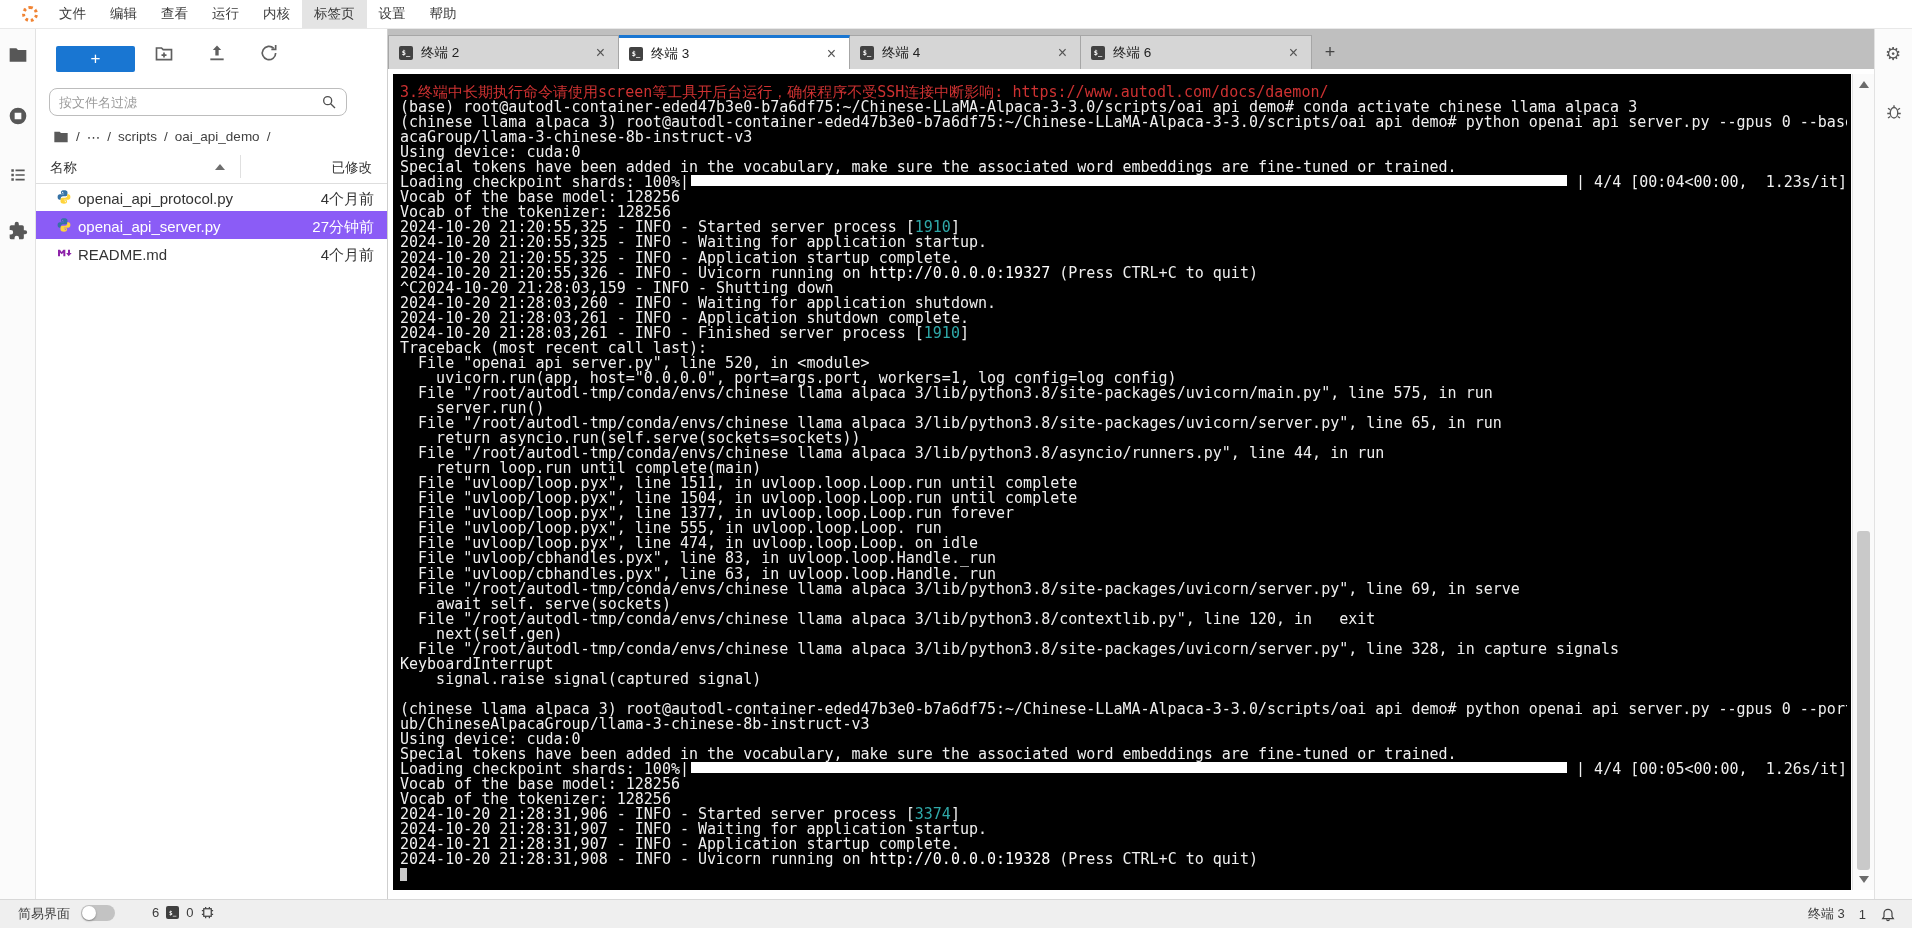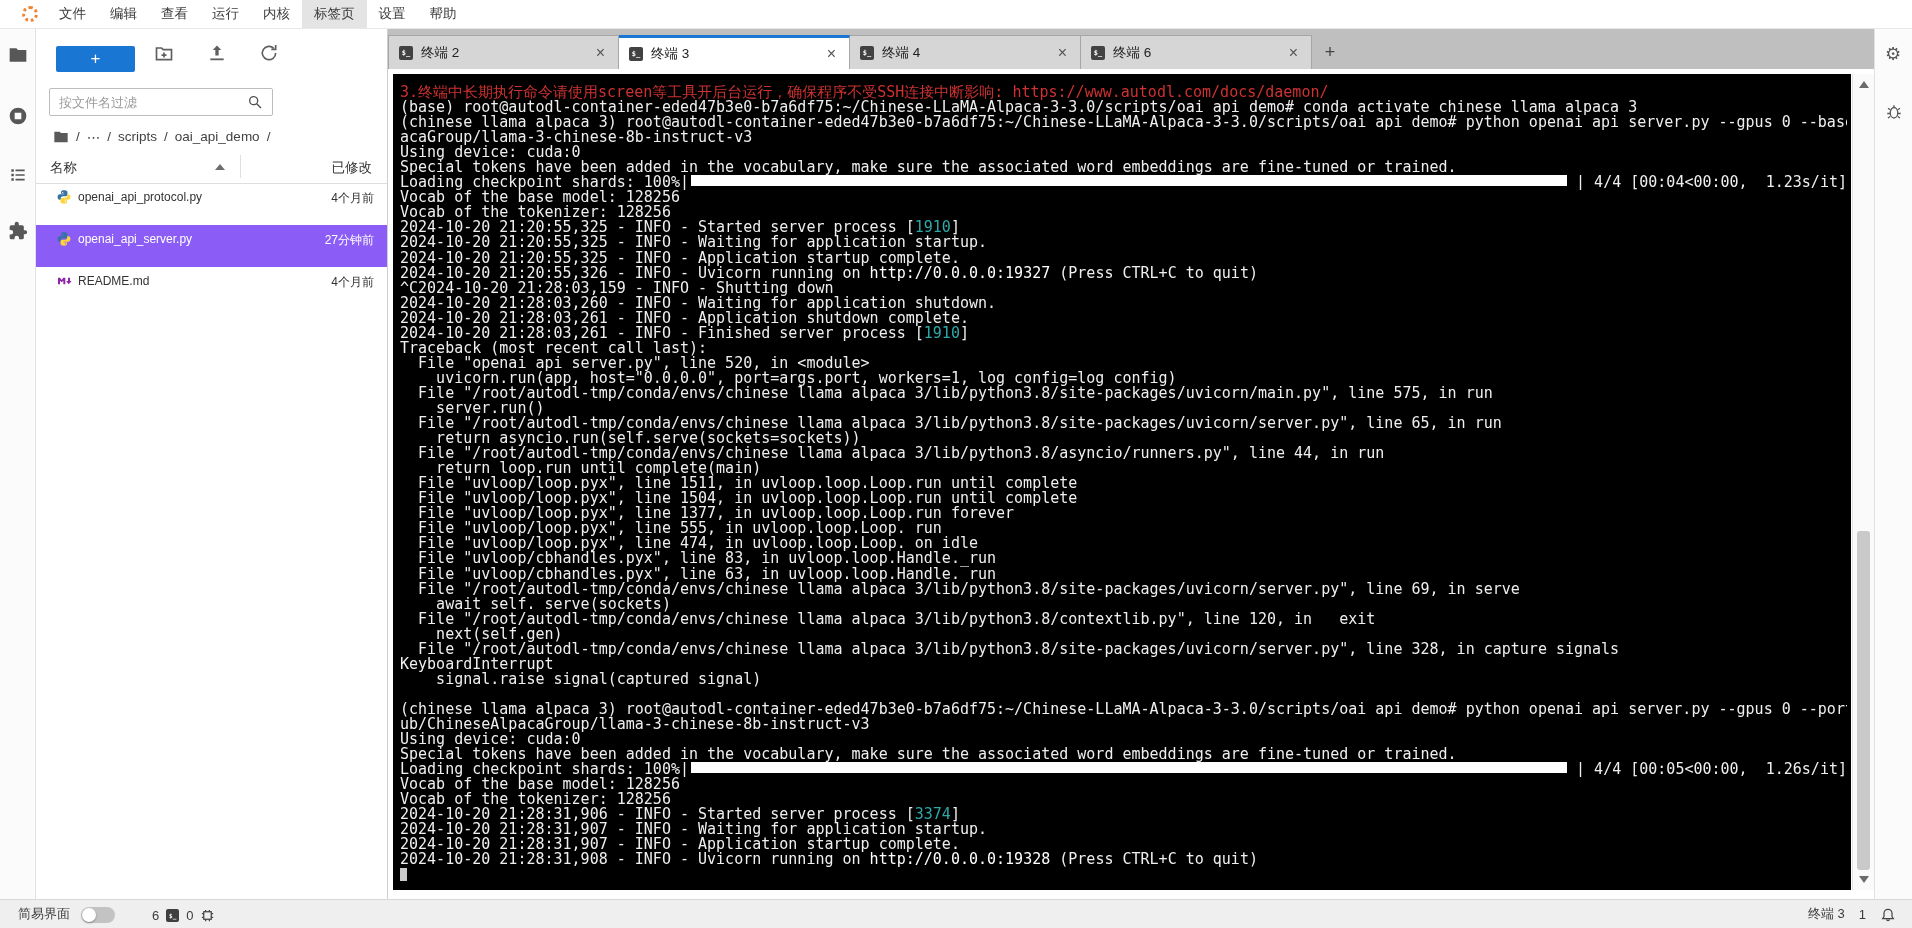--- a/index.html
+++ b/index.html
@@ -20,38 +20,38 @@
   .rail-icon{position:absolute;left:8px;width:20px;height:20px;color:#575757;fill:#575757}
   .rail-icon svg{width:100%;height:100%}
 
   
   .file-panel{position:absolute;left:36px;top:29px;bottom:29px;width:352px;background:#fff;
               border-right:1px solid #cfcfcf;box-sizing:border-box}
   .new-launcher{position:absolute;left:20px;top:17px;width:79px;height:26px;background:#1976d2;color:#fff;
                 border:none;border-radius:2px;font-size:17px;line-height:24px;text-align:center;cursor:pointer}
   .fb-tool{position:absolute;top:14px;width:20px;height:20px;color:#5f5f5f;fill:none;stroke:#5f5f5f}
   .fb-tool svg{width:100%;height:100%}
-  .fb-search{position:absolute;left:13px;top:59px;width:224px;height:28px;border:1px solid #bdbdbd;
-             border-radius:2px;background:#fff;box-sizing:border-box}
+  .fb-search{position:absolute;left:13px;top:59px;width:298px;height:28px;border:1px solid #bdbdbd;
+             border-radius:8px;background:#fff;box-sizing:border-box}
   .fb-search input{border:none;outline:none;width:215px;height:100%;padding:0 0 0 9px;font-size:13px;color:#333;
                    font-family:inherit;background:transparent}
   .fb-search input::placeholder{color:#9b9b9b}
   .search-icon{position:absolute;right:9px;top:5px;width:16px;height:16px;color:#4f4f4f}
   .fb-breadcrumb{position:absolute;left:17px;top:99px;height:18px;display:flex;align-items:center;
                  font-size:13.5px;color:#424242;gap:7px}
   .bc-folder{width:16px;height:16px;fill:#5a5a5a}
   .fb-header{position:absolute;left:0;top:121px;right:0;height:33px;border-bottom:1px solid #dedede;
              font-size:13.5px;color:#333}
   .fb-h-name{position:absolute;left:14px;top:9px}
   .sort-caret{position:absolute;left:179px;top:14px;width:0;height:0;border-left:5px solid transparent;
               border-right:5px solid transparent;border-bottom:6px solid #6e6e6e}
   .col-divider{position:absolute;left:204px;top:5px;bottom:5px;width:1px;background:#e0e0e0}
   .fb-h-mod{position:absolute;right:15px;top:9px}
   .fb-list{position:absolute;left:0;top:154px;right:0}
-  .fb-row{height:42px;position:relative;font-size:12px;color:#333;cursor:default}
+  .fb-row{height:28px;position:relative;font-size:15px;color:#333;cursor:default}
   .fb-row .ficon{position:absolute;left:20px;top:6px;width:16px;height:16px}
   .fb-row .ficon svg{width:16px;height:16px}
   .fb-row .fname{position:absolute;left:42px;top:7px;white-space:nowrap}
   .fb-row .fdate{position:absolute;right:13px;top:7px}
   .fb-row.selected{background:#8b5cf6;color:#fff}
 
   
   .dock{position:absolute;left:388px;top:29px;right:38px;bottom:29px;background:#fff}
   .tabbar{position:absolute;top:0;left:0;right:0;height:40px;background:#bfbfbf;display:flex;align-items:flex-end}
   .tab{width:231px;height:34px;background:#d6d6d6;border-right:1px solid #a6a6a6;border-top:1px solid #a6a6a6;
@@ -87,21 +87,21 @@
   
   .right-rail{position:absolute;right:0;top:29px;bottom:29px;width:38px;background:#fbfbfb;
               border-left:1px solid #e2e2e2;box-sizing:border-box}
   .rr-icon{position:absolute;left:10px;width:18px;height:18px;color:#5a5a5a}
   .rr-icon svg{width:100%;height:100%}
   .gear-glyph{font-size:18px;line-height:18px;color:#5a5a5a;font-family:"DejaVu Sans",sans-serif}
 
   
   .statusbar{position:absolute;left:0;right:0;bottom:0;height:29px;background:#efefef;border-top:1px solid #d8d8d8;
              display:flex;align-items:center;font-size:13px;color:#3c3c3c;box-sizing:border-box}
-  .sb-left{display:flex;align-items:flex-end;margin-left:18px;gap:11px}
+  .sb-left{display:flex;align-items:flex-start;margin-left:18px;gap:11px}
   .toggle{width:34px;height:16px;background:#c3c3c3;border-radius:8px;position:relative;cursor:pointer}
   .toggle::after{content:"";position:absolute;left:1px;top:1px;width:14px;height:14px;background:#fff;
                  border-radius:50%;box-shadow:0 1px 2px rgba(0,0,0,.35)}
   .sb-counts{display:flex;align-items:center;gap:7px;margin-left:26px}
   .mini-term{width:13px;height:13px;background:#3f3f3f;border-radius:2px;color:#fff;
              font:700 6px/13px "DejaVu Sans Mono",monospace;text-align:center}
   .chip-icon{width:15px;height:15px;color:#444}
   .sb-right{margin-left:auto;display:flex;align-items:center;gap:14px;margin-right:16px}
   .bell-icon{width:16px;height:16px;color:#444}
 </style>
@@ -293,21 +293,21 @@
         <div class="tl"> </div>
         <div class="tl">(chinese_llama_alpaca_3) root@autodl-container-eded47b3e0-b7a6df75:~/Chinese-LLaMA-Alpaca-3-3.0/scripts/oai_api_demo# python openai_api_server.py --gpus 0 --port 19328 --base_model /root/.cache/modelscope/h</div>
         <div class="tl">ub/ChineseAlpacaGroup/llama-3-chinese-8b-instruct-v3</div>
         <div class="tl">Using device: cuda:0</div>
         <div class="tl">Special tokens have been added in the vocabulary, make sure the associated word embeddings are fine-tuned or trained.</div>
         <div class="tl bar-line"><span>Loading checkpoint shards: 100%|</span><span class="pbar"></span><span>| 4/4 [00:05&lt;00:00,  1.26s/it]</span></div>
         <div class="tl">Vocab of the base model: 128256</div>
         <div class="tl">Vocab of the tokenizer: 128256</div>
         <div class="tl"><span>2024-10-20 21:28:31,906 - INFO - Started server process [</span><span class="t-cyan">3374</span><span>]</span></div>
         <div class="tl">2024-10-20 21:28:31,907 - INFO - Waiting for application startup.</div>
-        <div class="tl">2024-10-20 21:28:31,907 - INFO - Application startup complete.</div>
+        <div class="tl">2024-10-21 21:28:31,907 - INFO - Application startup complete.</div>
         <div class="tl"><span>2024-10-20 21:28:31,908 - INFO - Uvicorn running on </span><span class="t-bold">http://0.0.0.0:19328</span><span> (Press CTRL+C to quit)</span></div>
         <div class="tl"><span class="cursor"></span></div>
       </div>
     <div class="term-scrollbar">
       <span class="sb-up"></span>
       <span class="sb-thumb"></span>
       <span class="sb-down"></span>
     </div>
   </div>
 </main>

